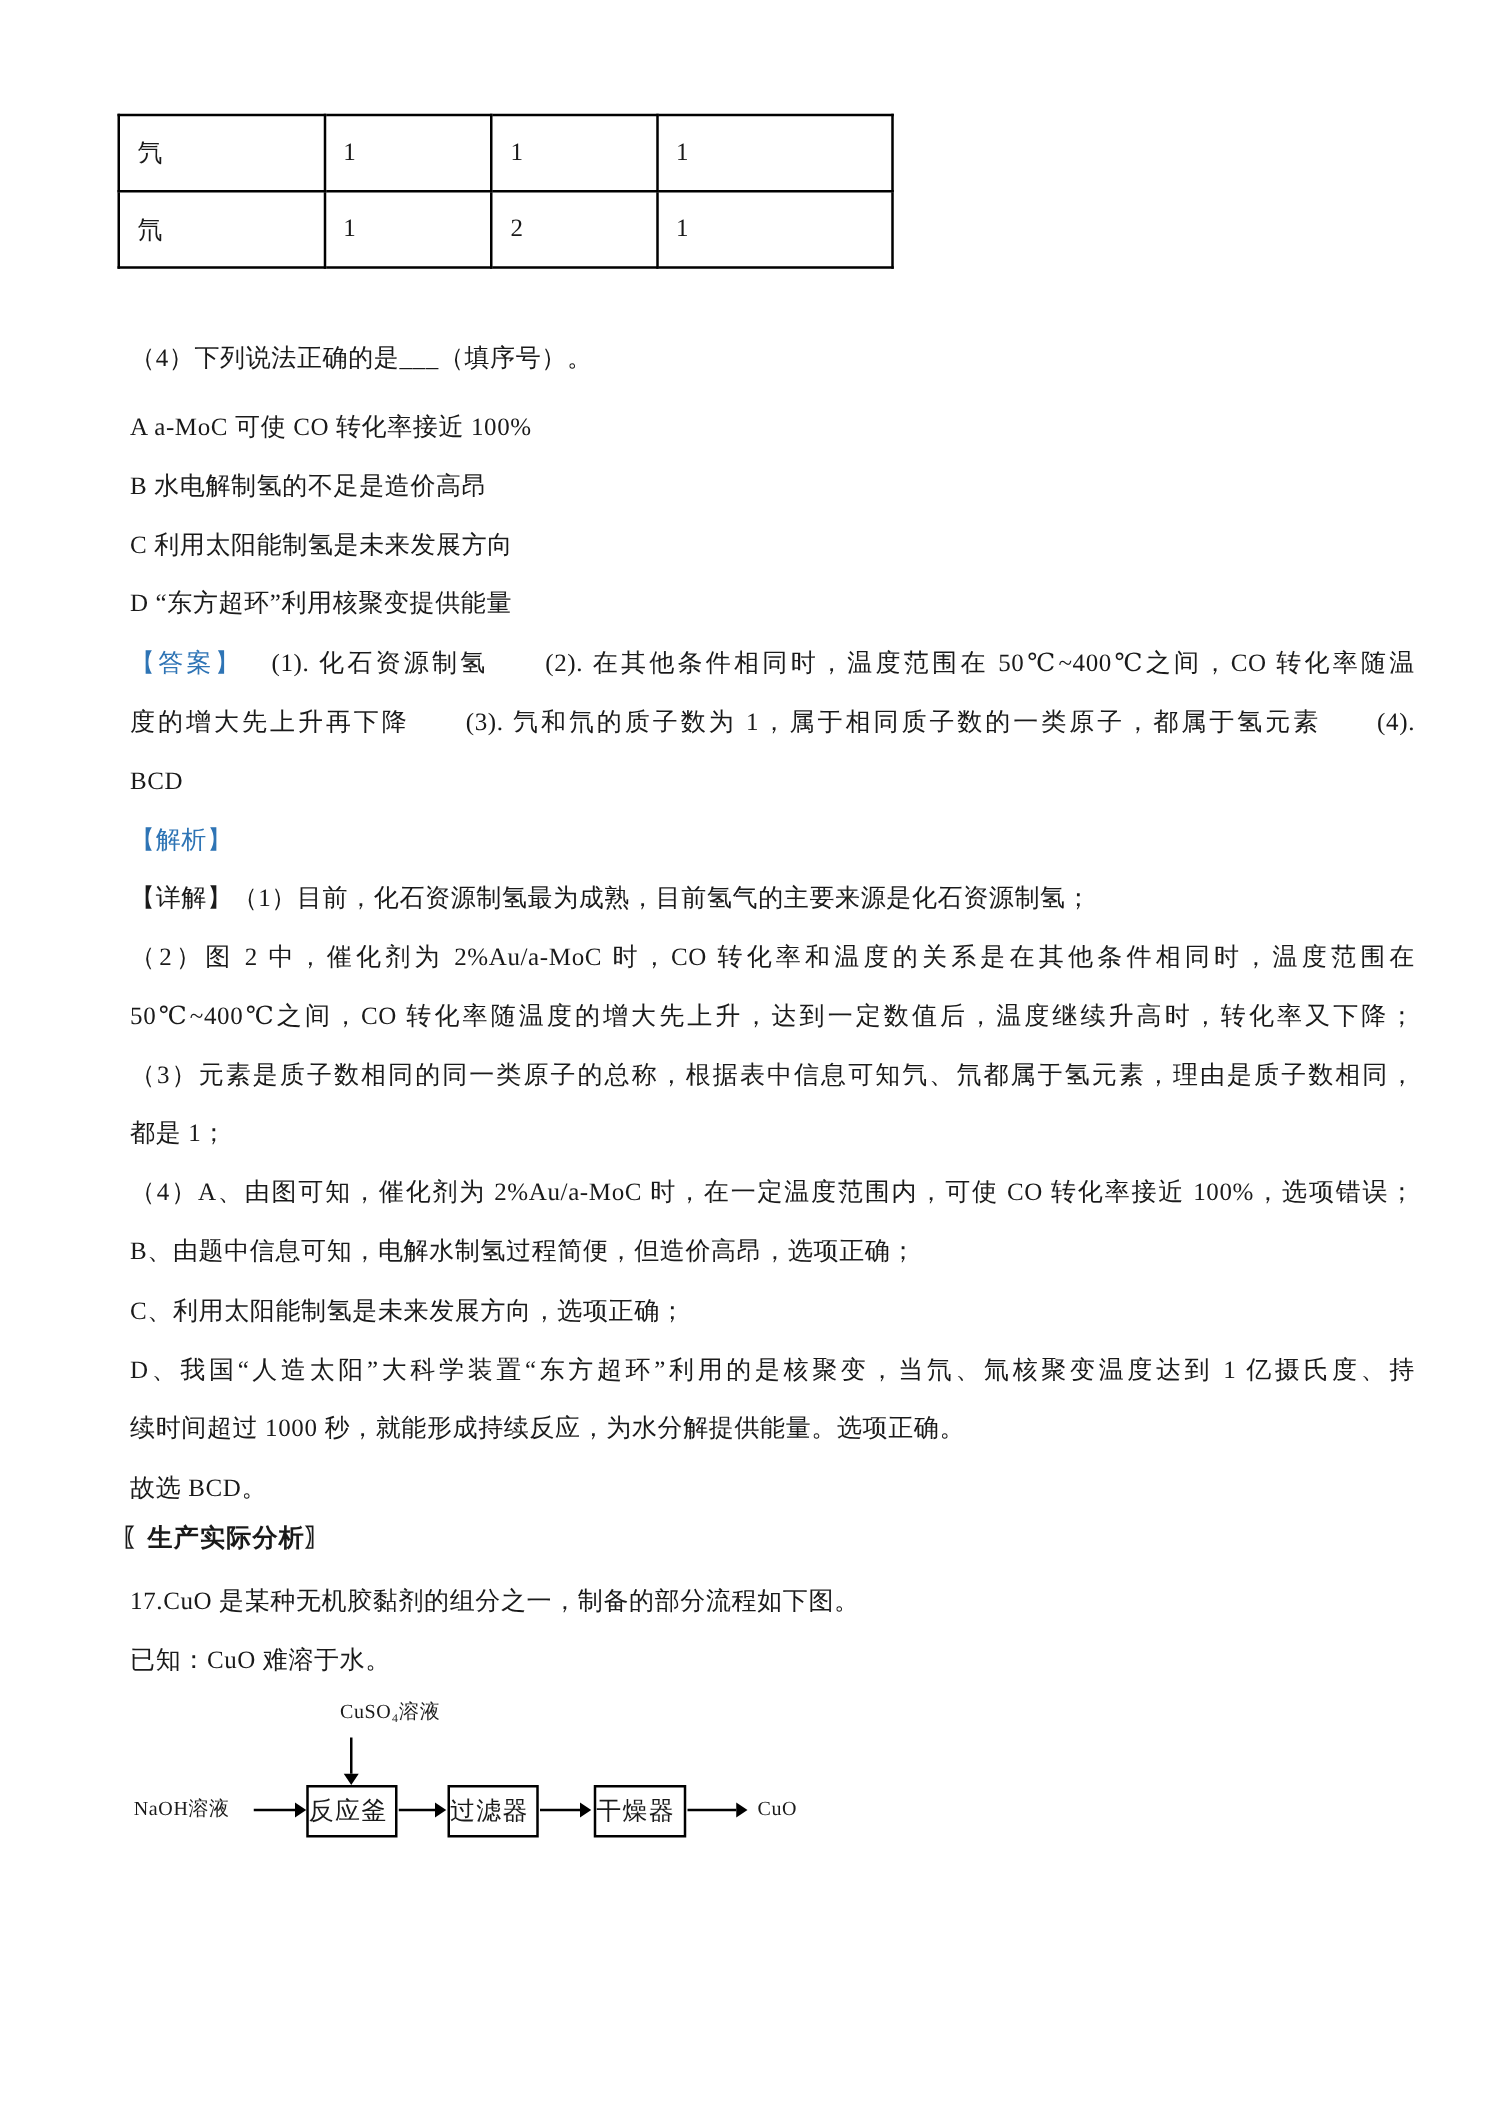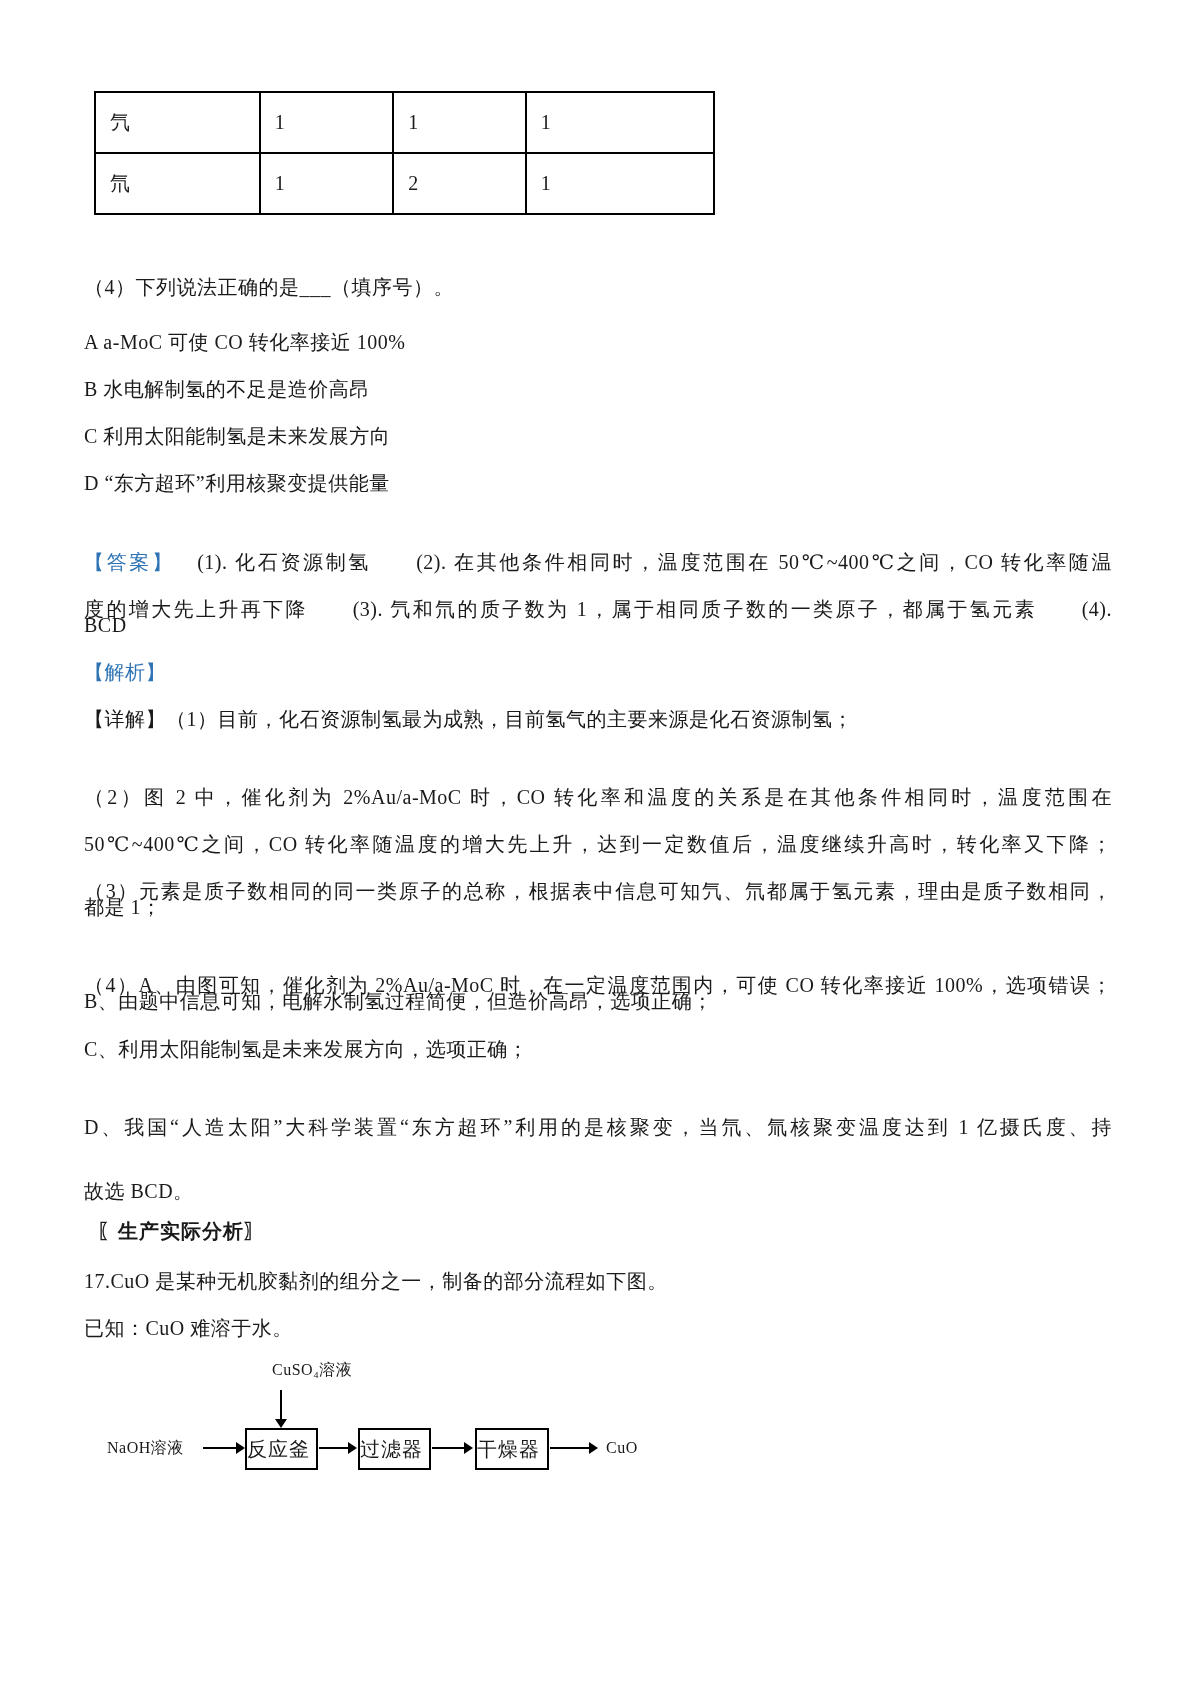--- a/index.html
+++ b/index.html
@@ -1,25 +1,25 @@
 <!DOCTYPE html>
 <html><head>
 <meta charset="utf-8">
 <style>
   html,body{margin:0;padding:0;background:#ffffff;}
   #page{
     position:relative;width:1200px;height:1698px;background:#ffffff;overflow:hidden;
     font-family:"Liberation Serif","DejaVu Serif",serif;color:#1a1a1a;
   }
   .line{
-    position:absolute;left:84px;width:1028px;font-size:20px;line-height:30px;
+    position:absolute;left:104px;width:1028px;font-size:20px;line-height:30px;
     white-space:nowrap;letter-spacing:0.5px;
   }
   .stretch{
-    white-space:normal;text-align:justify;text-align-last:justify;margin-top:31px;
+    white-space:normal;text-align:justify;text-align-last:justify;
   }
   .blue{color:#2E74B5;}
   .section-title{
     font-size:20px;font-weight:bold;left:97px;letter-spacing:1px;
   }
   
   #isotope-table{
     position:absolute;left:94px;top:91px;width:621px;border-collapse:collapse;
     table-layout:fixed;
   }
@@ -87,20 +87,21 @@
 
   <div class="line" style="top:704px">【详解】（1）目前，化石资源制氢最为成熟，目前氢气的主要来源是化石资源制氢；</div>
   <div class="line stretch" style="top:751px">（2）图 2 中，催化剂为 2%Au/a-MoC 时，CO 转化率和温度的关系是在其他条件相同时，温度范围在</div>
   <div class="line stretch" style="top:798px">50℃~400℃之间，CO 转化率随温度的增大先上升，达到一定数值后，温度继续升高时，转化率又下降；</div>
   <div class="line stretch" style="top:845px">（3）元素是质子数相同的同一类原子的总称，根据表中信息可知氕、氘都属于氢元素，理由是质子数相同，</div>
   <div class="line" style="top:892px">都是 1；</div>
   <div class="line stretch" style="top:939px">（4）A、由图可知，催化剂为 2%Au/a-MoC 时，在一定温度范围内，可使 CO 转化率接近 100%，选项错误；</div>
   <div class="line" style="top:986px">B、由题中信息可知，电解水制氢过程简便，但造价高昂，选项正确；</div>
   <div class="line" style="top:1034px">C、利用太阳能制氢是未来发展方向，选项正确；</div>
   <div class="line stretch" style="top:1081px">D、我国“人造太阳”大科学装置“东方超环”利用的是核聚变，当氘、氚核聚变温度达到 1 亿摄氏度、持</div>
+  <div class="line" style="top:1128px">续时间超过 1000 秒，就能形成持续反应，为水分解提供能量。选项正确。</div>
   <div class="line" style="top:1176px">故选 BCD。</div>
 
   <div class="line section-title" style="top:1216px">〖生产实际分析〗</div>
 
   <div class="line" style="top:1266px">17.CuO 是某种无机胶黏剂的组分之一，制备的部分流程如下图。</div>
   <div class="line" style="top:1313px">已知：CuO 难溶于水。</div>
 
   <div class="flow-label" style="left:272px;top:1358px">CuSO₄溶液</div>
   <div class="varrow"></div>
 

